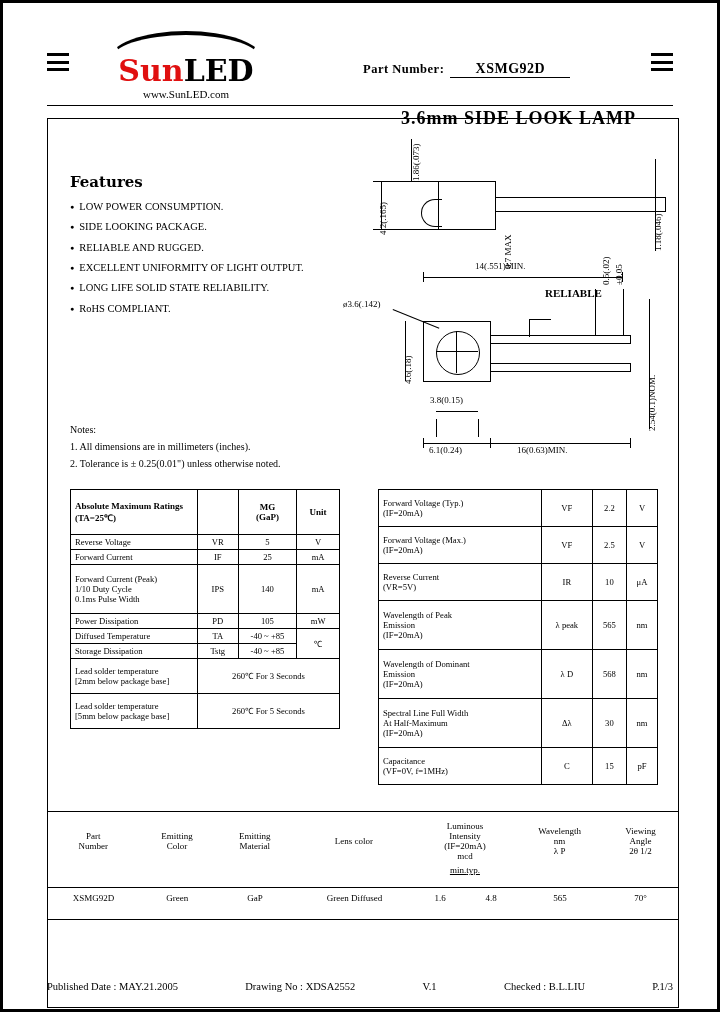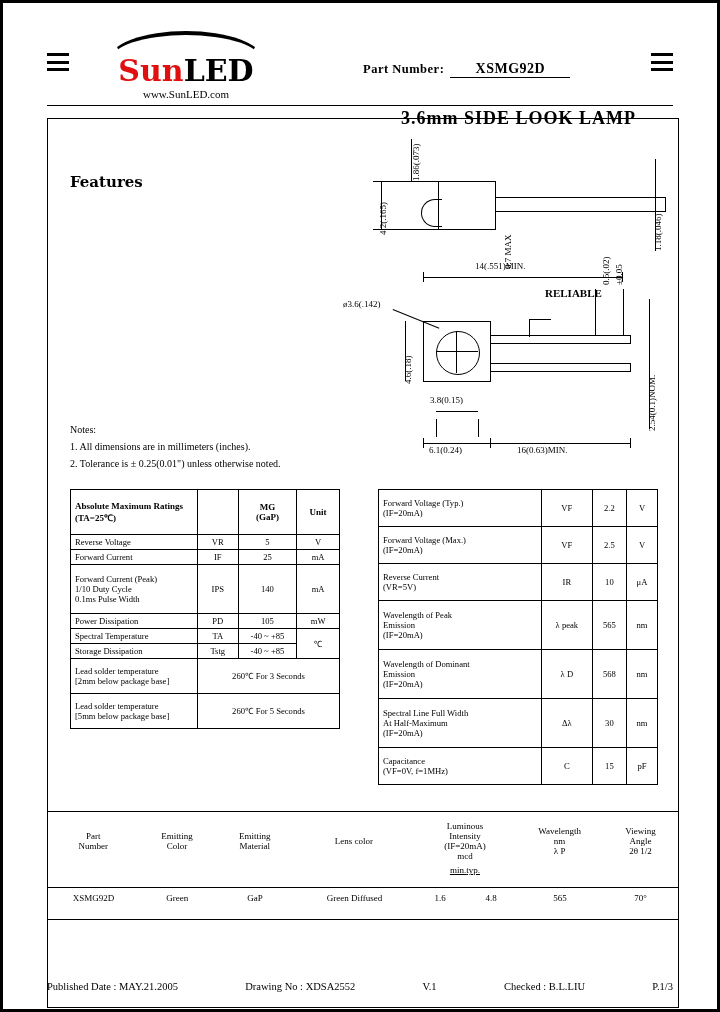--- a/index.html
+++ b/index.html
@@ -130,20 +130,28 @@
     <div class="partnum">
       <span>Part Number:</span><span class="value">XSMG92D</span>
     </div>
     <div class="subtitle">3.6mm  SIDE  LOOK  LAMP</div>
     <div class="hdr-rule"></div>
   </div>
 
   <div class="bodybox">
 
     <div class="features-title">Features</div>
+    <div class="features-list">
+      <div>LOW POWER CONSUMPTION.</div>
+      <div>SIDE LOOKING PACKAGE.</div>
+      <div>RELIABLE AND RUGGED.</div>
+      <div>EXCELLENT UNIFORMITY OF LIGHT OUTPUT.</div>
+      <div>LONG LIFE SOLID STATE RELIABILITY.</div>
+      <div>RoHS COMPLIANT.</div>
+    </div>
 
     <div class="notes">
       <div>Notes:</div>
       <div>1. All dimensions are in millimeters (inches).</div>
       <div>2. Tolerance is ± 0.25(0.01") unless otherwise noted.</div>
     </div>
 
     <div class="draw" style="left:285px;top:20px;width:340px;height:140px;">
 
       <div class="ln" style="left:105px;top:42px;width:58px;height:1.4px;"></div>
@@ -261,21 +269,21 @@
         <td>140</td>
         <td>mA</td>
       </tr>
       <tr>
         <td class="l">Power Dissipation</td>
         <td>PD</td>
         <td>105</td>
         <td>mW</td>
       </tr>
       <tr>
-        <td class="l">Spectral Temperature</td>
+        <td class="l">Diffused Temperature</td>
         <td>TA</td>
         <td>-40 ~ +85</td>
         <td rowspan="2">℃</td>
       </tr>
       <tr>
         <td class="l">Storage Dissipation</td>
         <td>Tstg</td>
         <td>-40 ~ +85</td>
       </tr>
       <tr>

